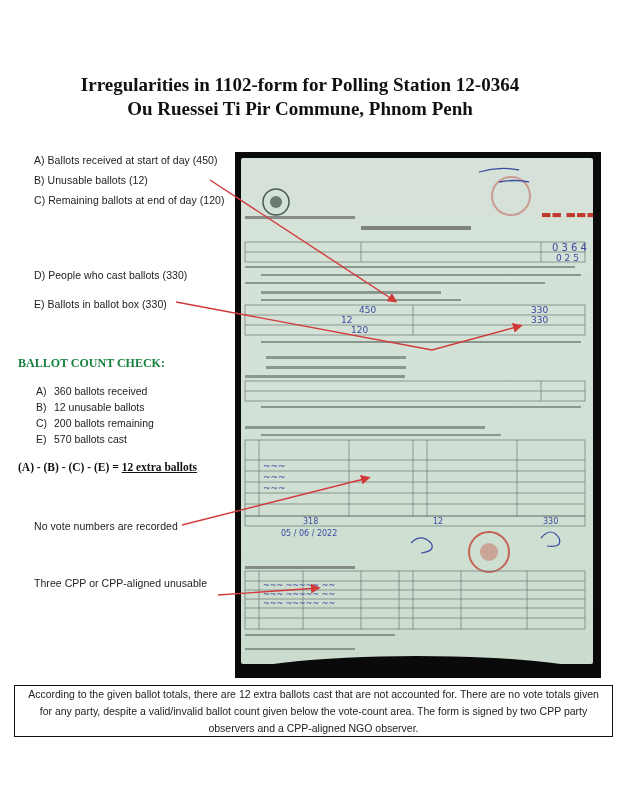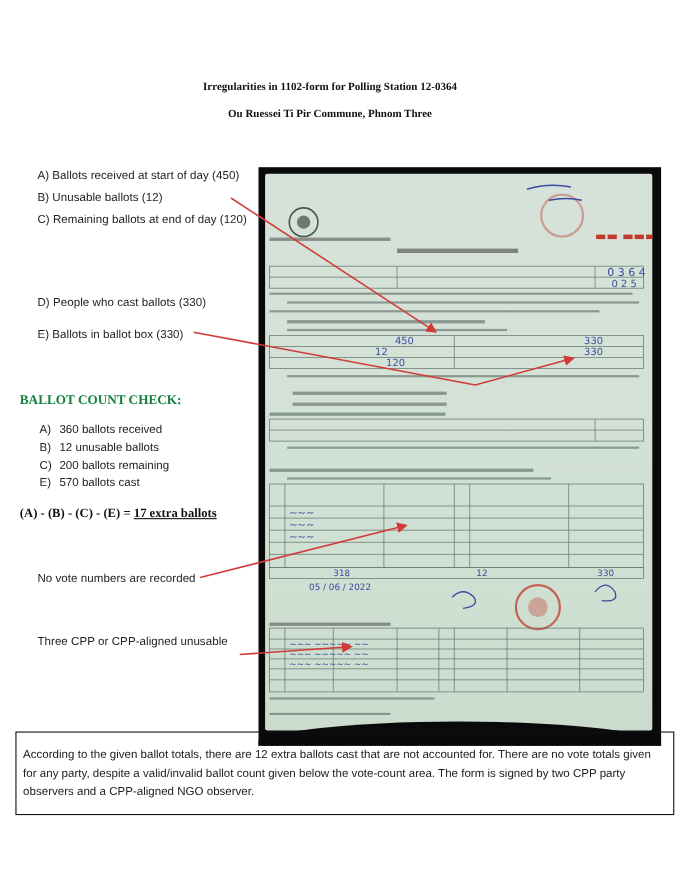--- a/index.html
+++ b/index.html
@@ -1,37 +1,37 @@
 <!DOCTYPE html>
 <html><head>
 <meta charset="utf-8">
 <style>
   html, body { margin:0; padding:0; background:#ffffff; }
   body { width:625px; height:809px; position:relative; overflow:hidden; font-family:"Liberation Sans", sans-serif; color:#111; }
-  .title { position:absolute; left:0; width:600px; text-align:center; font-family:"Liberation Serif", serif; font-weight:bold; font-size:10px; color:#111; }
+  .title { position:absolute; left:0; width:600px; text-align:center; font-family:"Liberation Serif", serif; font-weight:bold; font-size:19px; color:#111; }
   .title.l1 { top:74px; }
   .title.l2 { top:98px; }
   .lbl { position:absolute; left:18px; font-size:10.5px; color:#222; letter-spacing:0.05px; white-space:nowrap;margin-left:16px; }
   .section-head { position:absolute; left:18px; top:385px; font-family:"Liberation Serif", serif; font-weight:bold; font-size:12px; color:#15803d; }
   .check-list { position:absolute; left:36px; top:410px; font-size:10.5px; line-height:16px; color:#222; }
   .check-list .row { display:flex; }
   .check-list .k { width:18px; }
   .formula { position:absolute; left:18px; top:487px; font-family:"Liberation Serif", serif; font-weight:bold; font-size:11.5px; color:#111; white-space:nowrap; }
   .formula .res { text-decoration:underline; }
   .photo { position:absolute; left:235px; top:152px; width:366px; height:526px; background:#0a0a0a; overflow:hidden; }
   .paper { position:absolute; left:6px; top:6px; width:352px; height:506px; background:linear-gradient(180deg,#d6e2d9 0%,#d3e1d6 40%,#cfdfd2 75%,#cbdccf 100%); border-radius:2px; }
   .paper .curl { position:absolute; left:-10px; right:-10px; bottom:-14px; height:22px; background:#0a0a0a; border-radius:50% 50% 0 0 / 100% 100% 0 0; }
-  .summary { position:absolute; left:14px; top:665px; width:585px; height:50px; border:1.3px solid #111; padding:12px 6px; font-size:10.5px; line-height:17px; color:#222; box-sizing:content-box; }
+  .summary { position:absolute; left:14px; top:685px; width:585px; height:50px; border:1.3px solid #111; padding:0 6px; font-size:10.5px; line-height:17px; color:#222; box-sizing:content-box;text-align:center; }
   svg.overlay { position:absolute; left:0; top:0; width:625px; height:809px; pointer-events:none; }
 </style>
 </head>
 <body>
 
 <div class="title l1">Irregularities in 1102-form for Polling Station 12-0364</div>
-<div class="title l2">Ou Ruessei Ti Pir Commune, Phnom Three</div>
+<div class="title l2">Ou Ruessei Ti Pir Commune, Phnom Penh</div>
 
 <div class="lbl" style="top:154px">A) Ballots received at start of day (450)</div>
 <div class="lbl" style="top:174px">B) Unusable ballots (12)</div>
 <div class="lbl" style="top:194px">C) Remaining ballots at end of day (120)</div>
 <div class="lbl" style="top:269px">D) People who cast ballots (330)</div>
 <div class="lbl" style="top:298px">E) Ballots in ballot box (330)</div>
 
 <div class="section-head" style="top:356px">BALLOT COUNT CHECK:</div>
 
 <div class="check-list" style="top:383px">
@@ -47,21 +47,21 @@
       <span class="k">C)</span>
       <span>200 ballots remaining</span>
     </div>
   <div class="row">
       <span class="k">E)</span>
       <span>570 ballots cast</span>
     </div>
 </div>
 
 <div class="formula" style="top:461px">
-  <span>(A) - (B) - (C) - (E) = </span><span class="res">17 extra ballots</span>
+  <span>(A) - (B) - (C) - (E) = </span><span class="res">12 extra ballots</span>
 </div>
 
 <div class="lbl" style="top:520px">No vote numbers are recorded</div>
 <div class="lbl" style="top:577px">Three CPP or CPP-aligned unusable</div>
 
 <div class="photo">
   <div class="paper">
     <svg width="352" height="506" viewBox="0 0 352 506">
 
       <g>

